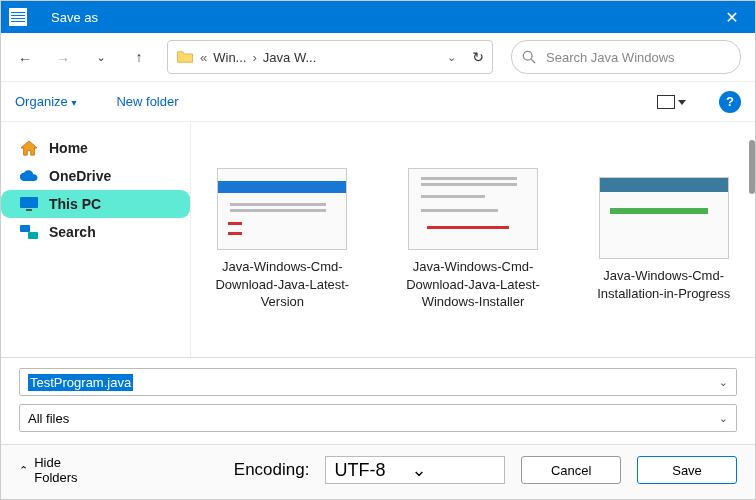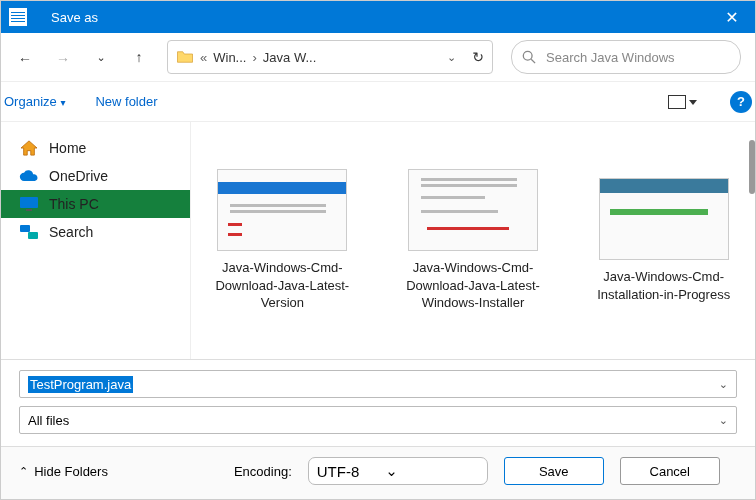--- a/index.html
+++ b/index.html
@@ -13,29 +13,29 @@
 
 .navrow { height: 48px; display: flex; align-items: center; gap: 18px; padding: 8px 14px; }
 .navbtn { width: 20px; text-align: center; color: #333; font-size: 14px; cursor: pointer; }
 .navbtn.disabled { color: #aaa; }
 .addressbar { flex: 1; height: 34px; border: 1px solid #ccc; border-radius: 4px; display: flex; align-items: center; padding: 0 8px; gap: 6px; font-size: 13px; color: #333; }
 .addressbar .folder-icon { width: 18px; height: 14px; }
 .addressbar .crumb-sep { color: #666; }
 .addr-btns { margin-left: auto; display:flex; gap:16px; align-items:center; }
 .searchbox { width: 230px; height: 34px; border: 1px solid #ccc; border-radius: 16px; display: flex; align-items: center; padding: 0 10px; gap: 10px; color: #888; font-size: 13px; }
 
-.toolbar { height: 40px; border-top: 1px solid #eee; display: flex; align-items: center; padding: 0 3px; gap: 30px; font-size: 13px; }
+.toolbar { height: 40px; border-top: 1px solid #eee; display: flex; align-items: center; padding: 0 14px; gap: 40px; font-size: 13px; }
 .toolbar .link { color: #0066cc; cursor: pointer; }
 .toolbar .right { margin-left: auto; display:flex; align-items:center; gap:18px; }
 .helpbtn { width: 22px; height: 22px; background: #0078d7; color: #fff; border-radius: 50%; display:flex; align-items:center; justify-content:center; font-size: 13px; font-weight:bold; cursor:pointer; }
 
 .body { flex: 1; display: flex; border-top: 1px solid #eee; position: relative; overflow:hidden; }
-.sidebar { width: 190px; border-right: 1px solid #eee; padding: 12px 0; }
+.sidebar { width: 190px; border-right: 1px solid #eee; padding: 12px 0; font-weight: bold; }
 .side-item { display:flex; align-items:center; gap:10px; padding: 6px 18px; font-size: 14px; color:#222; cursor:pointer; }
-.side-item.selected { background: #15803d; }
+.side-item.selected { background: #5eead4; border-radius: 9px; }
 .side-icon { width: 20px; height: 16px; display:inline-block; }
 
 .content { flex:1; padding: 18px 10px; display:flex; gap: 28px; align-items:center; overflow:hidden; }
 .file-tile { width: 170px; text-align:center; }
 .thumb { width: 130px; height: 82px; margin: 0 auto 8px; border: 1px solid #ccc; background: #fafafa; position:relative; overflow:hidden; }
 .thumb .topbar { height: 14px; background:#ddd;}
 .thumb .greenbar { position:absolute; top:30px; left:10px; right:20px; height:6px; background:#4caf50;}
 .thumb .bluebanner{ position:absolute; top:12px; left:0; right:0; height:12px; background:#1976d2;}
 .thumb .redline{ position:absolute; bottom:20px; left:18px; right:28px; height:3px; background:#d32f2f;}
 .thumb .textline{ position:absolute; left:12px; right:20px; height:3px; background:#bbb;}
@@ -44,22 +44,22 @@
 
 .form-area { border-top: 1px solid #ddd; padding: 10px 18px 4px; }
 .form-row { display:flex; align-items:center; margin-bottom: 8px; }
 .form-row label { width: 130px; text-align:right; padding-right: 10px; font-size: 13px; color:#222; }
 .form-row .combo { flex:1; height: 28px; border:1px solid #bbb; border-radius:2px; display:flex; align-items:center; padding: 0 8px; font-size:13px; position:relative; background:#fff; }
 .combo .caret { position:absolute; right:8px; color:#555; font-size:11px; }
 .filename-sel { background:#0078d7; color:#fff; padding: 1px 2px; }
 
 .footer { border-top: 1px solid #ddd; background:#fafafa; padding: 10px 18px 14px; display:flex; align-items:center; gap: 16px; }
 .hidefolders { display:flex; align-items:center; gap:6px; font-size:13px; cursor:pointer; }
-.footer .enc-label { margin-left: 110px; font-size:13px; }
-.footer .enc-select { width: 180px; height:28px; border:1px solid #bbb; border-radius:7px; display:flex; align-items:center; padding:0 8px; font-size:15px; position:relative; background:#fff;gap:26px; }
+.footer .enc-label { margin-left: 110px; font-size:17px; }
+.footer .enc-select { width: 180px; height:28px; border:1px solid #bbb; border-radius:0; display:flex; align-items:center; padding:0 8px; font-size:18px; position:relative; background:#fff;gap:26px; }
 .btn { width: 100px; height: 28px; border:1px solid #0078d7; background:#fff; border-radius:3px; font-size:13px; cursor:pointer; }
 .btn.secondary { border-color:#999; }
 .view-btn { width:18px; height:14px; border:1.5px solid #333; position:relative; }
 .view-btn::after{content:""; position:absolute; right:-12px; top:4px; border-left:4px solid transparent; border-right:4px solid transparent; border-top:5px solid #333;}
 </style>
 </head>
 <body>
 
 <div class="titlebar">
   <span class="app-icon">
@@ -189,15 +189,15 @@
 <div class="footer">
   <span class="hidefolders">
     <span style="font-size:11px;">⌃</span>
     <span>Hide Folders</span>
   </span>
   <span class="enc-label">Encoding:</span>
   <div class="enc-select">
     <span>UTF-8</span>
     <span class="caret">⌄</span>
   </div>
+  <button class="btn secondary">Cancel</button>
   <button class="btn">Save</button>
-  <button class="btn secondary">Cancel</button>
 </div>
 
 </body></html>

